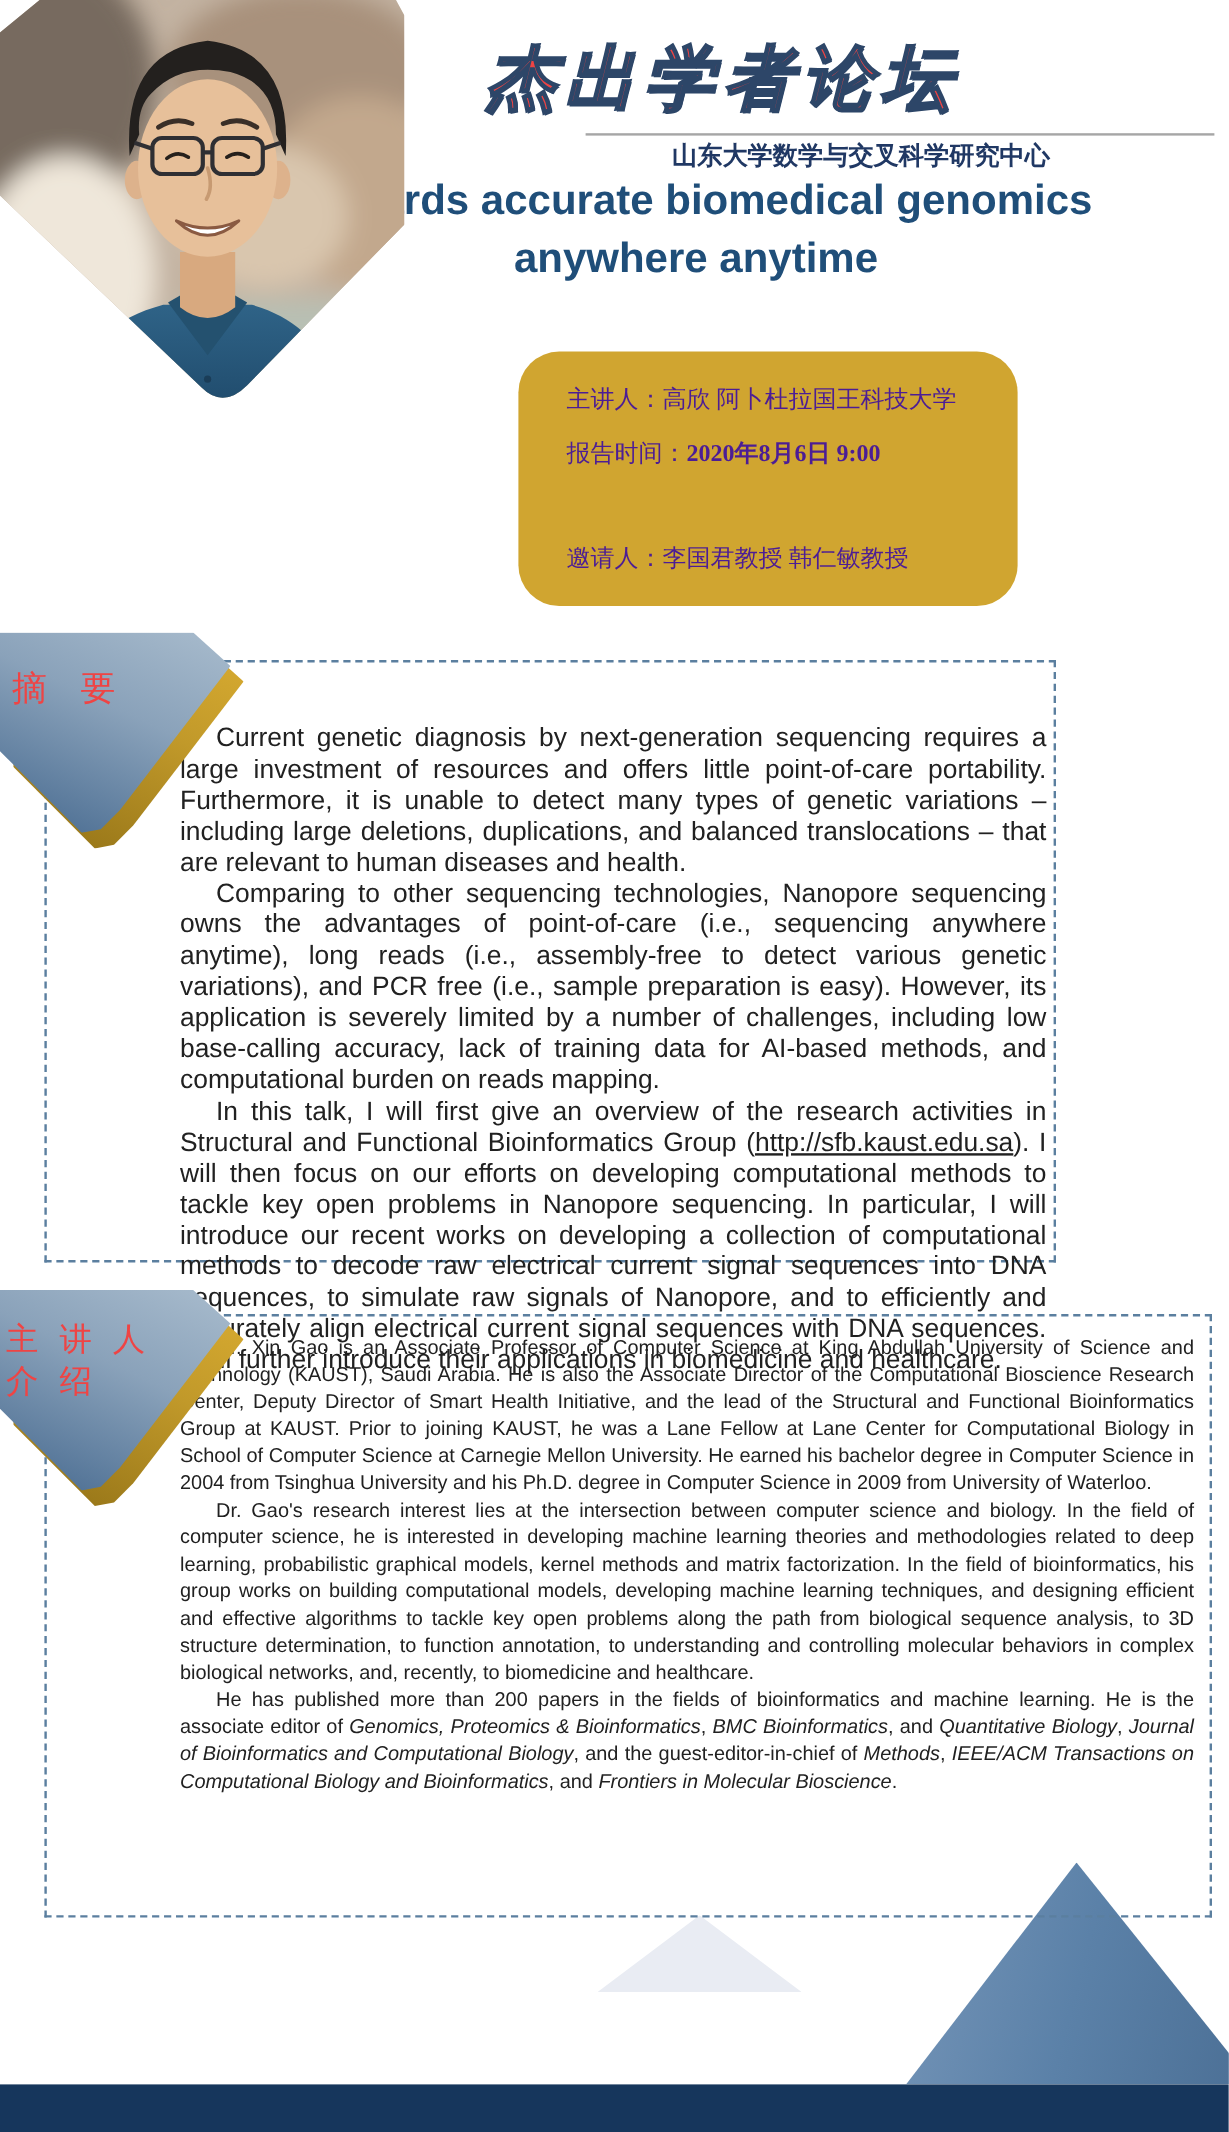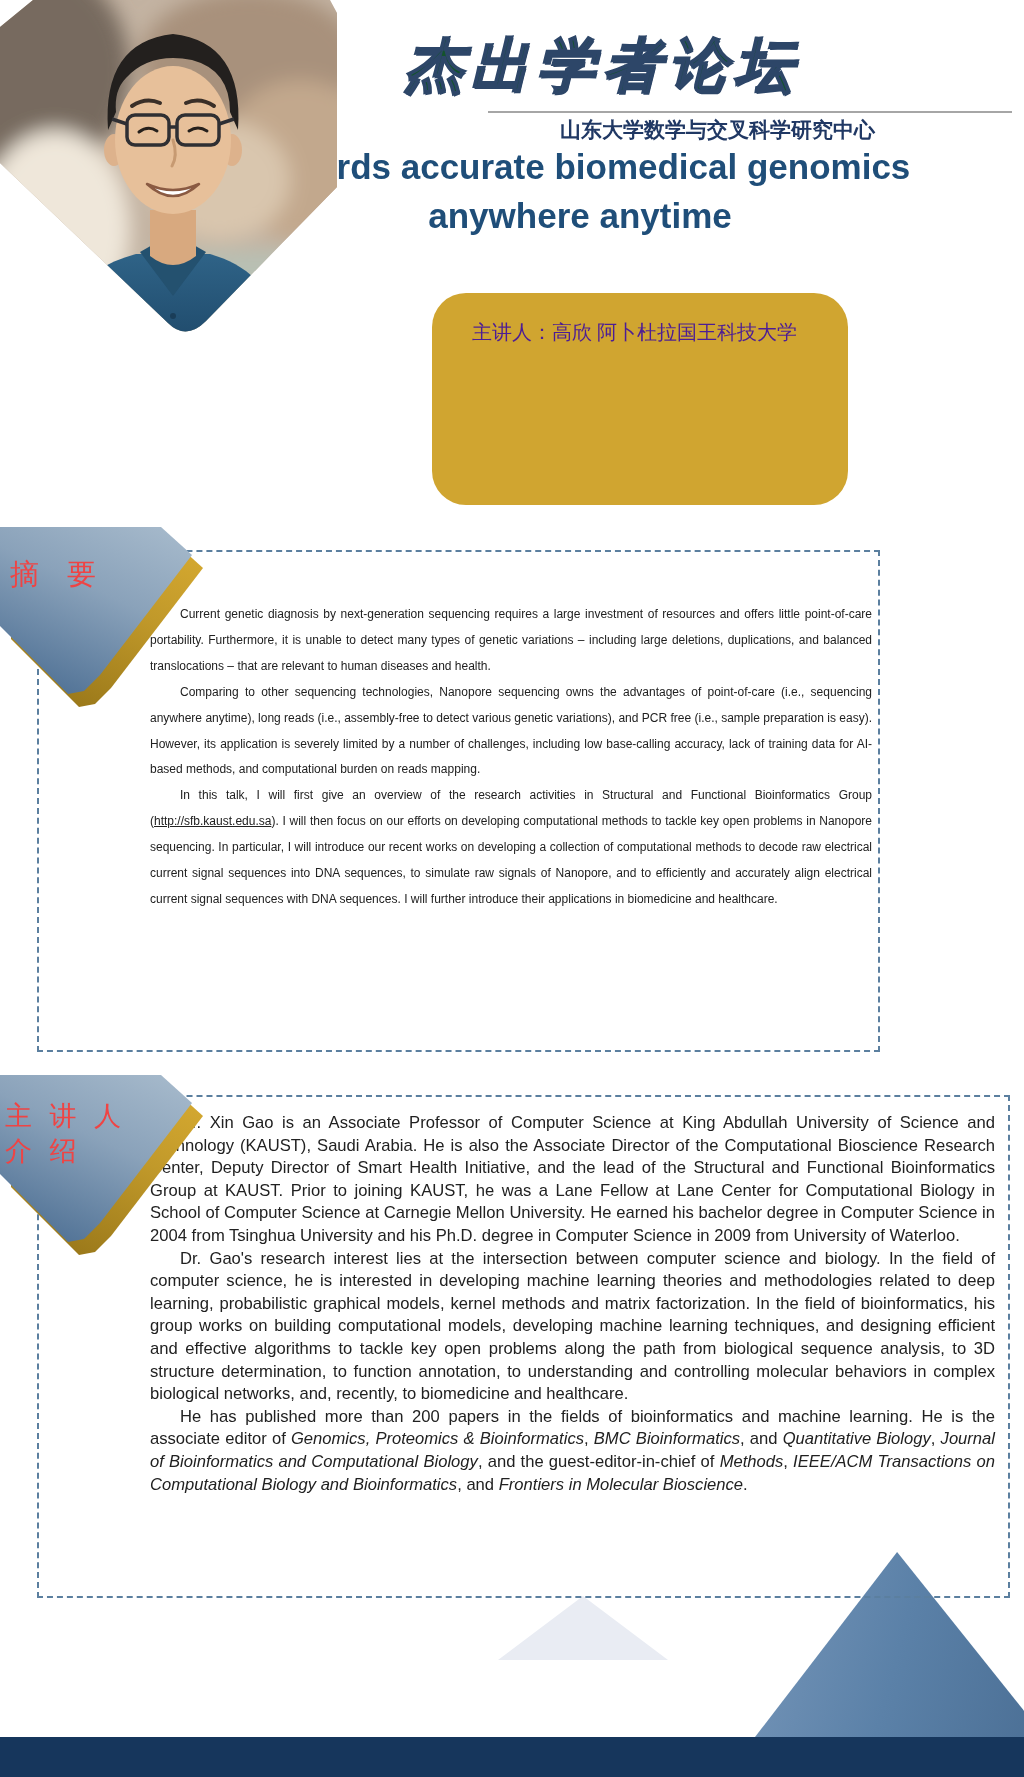--- a/index.html
+++ b/index.html
@@ -8,21 +8,21 @@
     background:#ffffff;font-family:"Liberation Sans",sans-serif;
     -webkit-font-smoothing:antialiased;
   }
   
   .photo{position:absolute;left:0;top:0;width:340px;height:345px;z-index:2;}
   
   .forum-title{
     position:absolute;left:398px;top:22px;width:410px;height:86px;z-index:2;
     font-family:"DejaVu Serif",serif;font-style:italic;font-weight:bold;
     font-size:58px;line-height:86px;text-align:center;letter-spacing:8px;
-    color:#14532d;-webkit-text-stroke:2px #2d4668;
+    color:#ef4444;-webkit-text-stroke:2px #2d4668;
     text-shadow:1px 2px 0 #2d4668;
     white-space:nowrap;
   }
   .header-rule{position:absolute;left:488px;top:111px;width:524px;height:2px;background:#a6a6a6;}
   .organizer{
     position:absolute;left:560px;top:116px;width:452px;height:26px;
     text-align:left;font-size:21px;font-weight:600;color:#203864;
   }
   
   .talk-title{
@@ -62,21 +62,21 @@
     letter-spacing:10px;text-indent:10px;
   }
   .label-text.two-line{top:24px;font-size:27px;letter-spacing:5px;text-indent:5px;}
   
   .dashed-box{position:absolute;border:2px dashed #5b7f9f;box-sizing:border-box;background:transparent;z-index:1;}
   .abstract-box{left:37px;top:550px;width:843px;height:502px;}
   .bio-box{left:37px;top:1095px;width:973px;height:503px;}
   
   .flow-text{position:absolute;z-index:2;color:#212121;text-align:justify;}
   .flow-text p{margin:0;text-indent:30px;}
-  .abstract-text{left:150px;top:602px;width:722px;font-size:12px;line-height:25.9px;}
+  .abstract-text{left:150px;top:602px;width:722px;font-size:22px;line-height:25.9px;}
   .bio-text{left:150px;top:1112px;width:845px;font-size:16.6px;line-height:22.6px;}
   
   .accent-triangle{
     position:absolute;left:498px;top:1596px;width:170px;height:64px;z-index:0;
     background:#e9ecf3;clip-path:polygon(50% 0,0 100%,100% 100%);
   }
   .footer-triangle{
     position:absolute;left:755px;top:1552px;width:290px;height:185px;z-index:0;
     background:linear-gradient(105deg,#7595b8 0%,#5b81a8 50%,#4b6f95 100%);
     clip-path:polygon(49% 0,0 100%,100% 100%);
@@ -144,20 +144,26 @@
 
 <div class="talk-title">
   <div>Towards accurate biomedical genomics</div>
   <div>anywhere anytime</div>
 </div>
 
 <div class="info-box">
   <div class="info-row r0 cn-serif">
     <span>主讲人：</span><span>高欣  阿卜杜拉国王科技大学</span>
   </div>
+  <div class="info-row r1 cn-serif">
+    <span>报告时间：</span><span class="val-bold">2020年8月6日 9:00</span>
+  </div>
+  <div class="info-row r3 cn-serif">
+    <span>邀请人：</span><span>李国君教授  韩仁敏教授</span>
+  </div>
 </div>
 
 <div class="accent-triangle"></div>
 <div class="footer-triangle"></div>
 <div class="footer-bar"></div>
 
 <div class="section-label" style="top:527px">
   <div class="label-shape label-shadow"></div>
   <div class="label-shape label-front"></div>
   <div class="label-text">摘 要</div>

